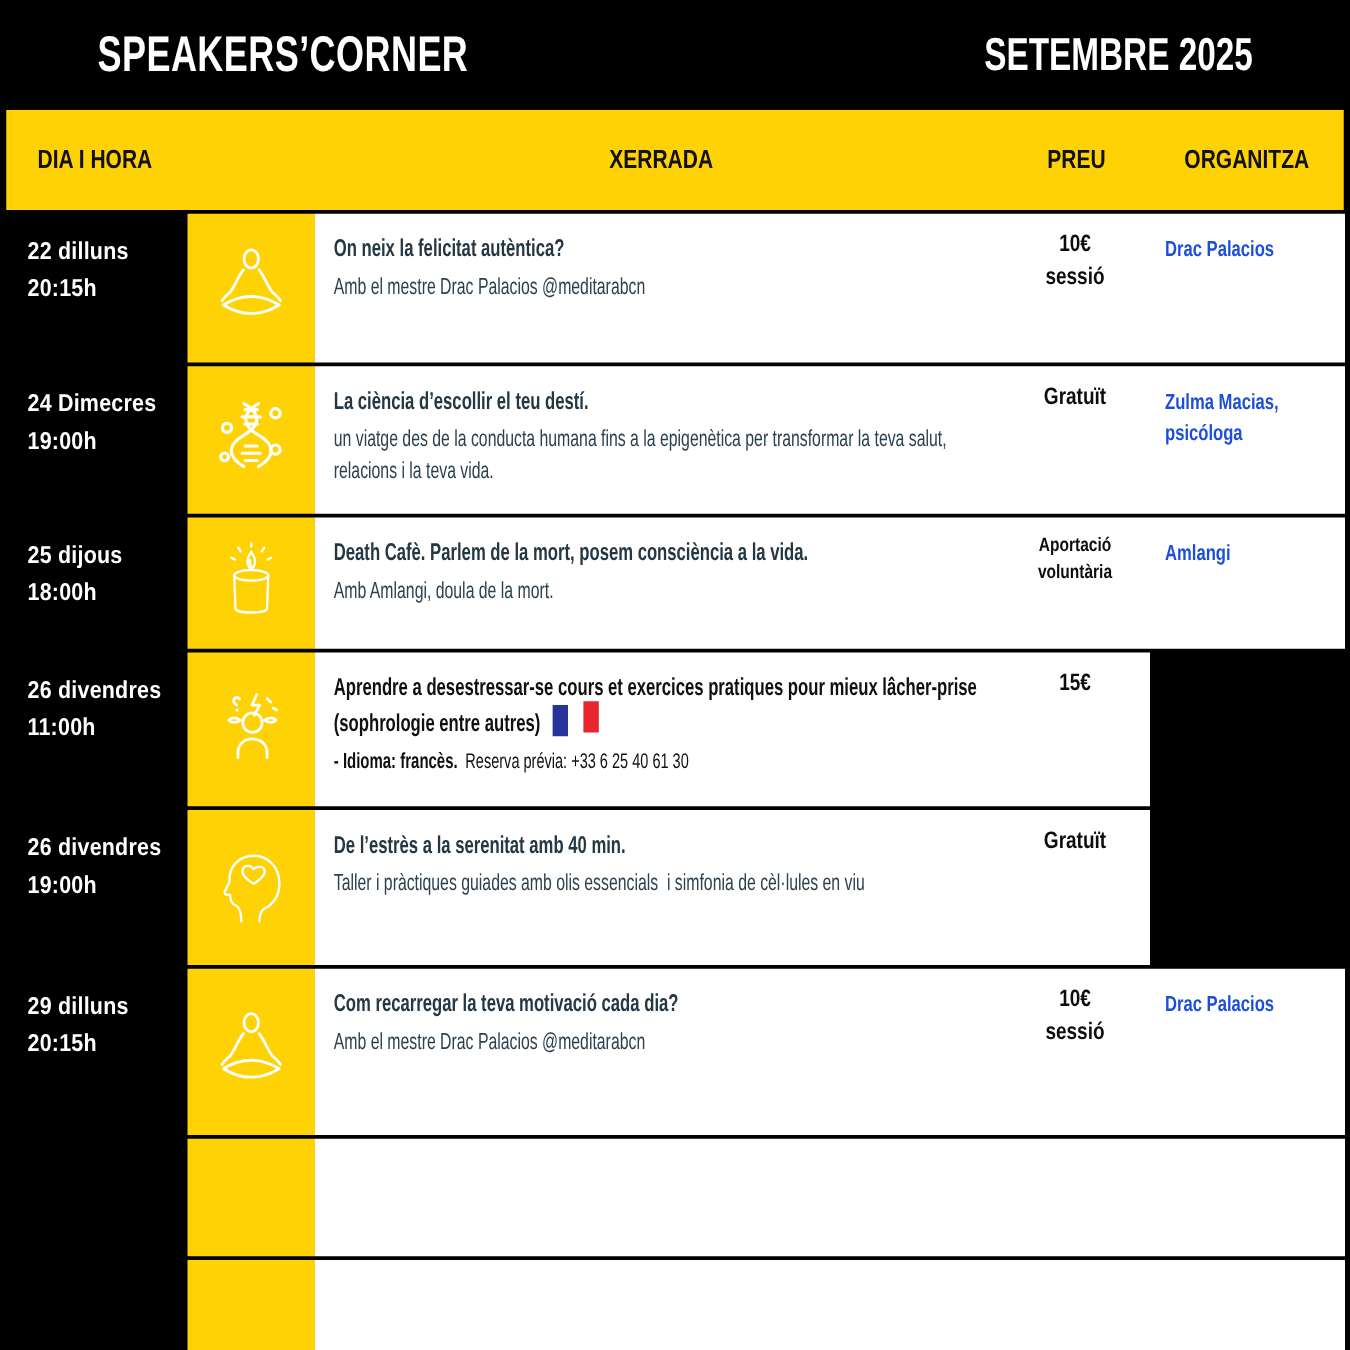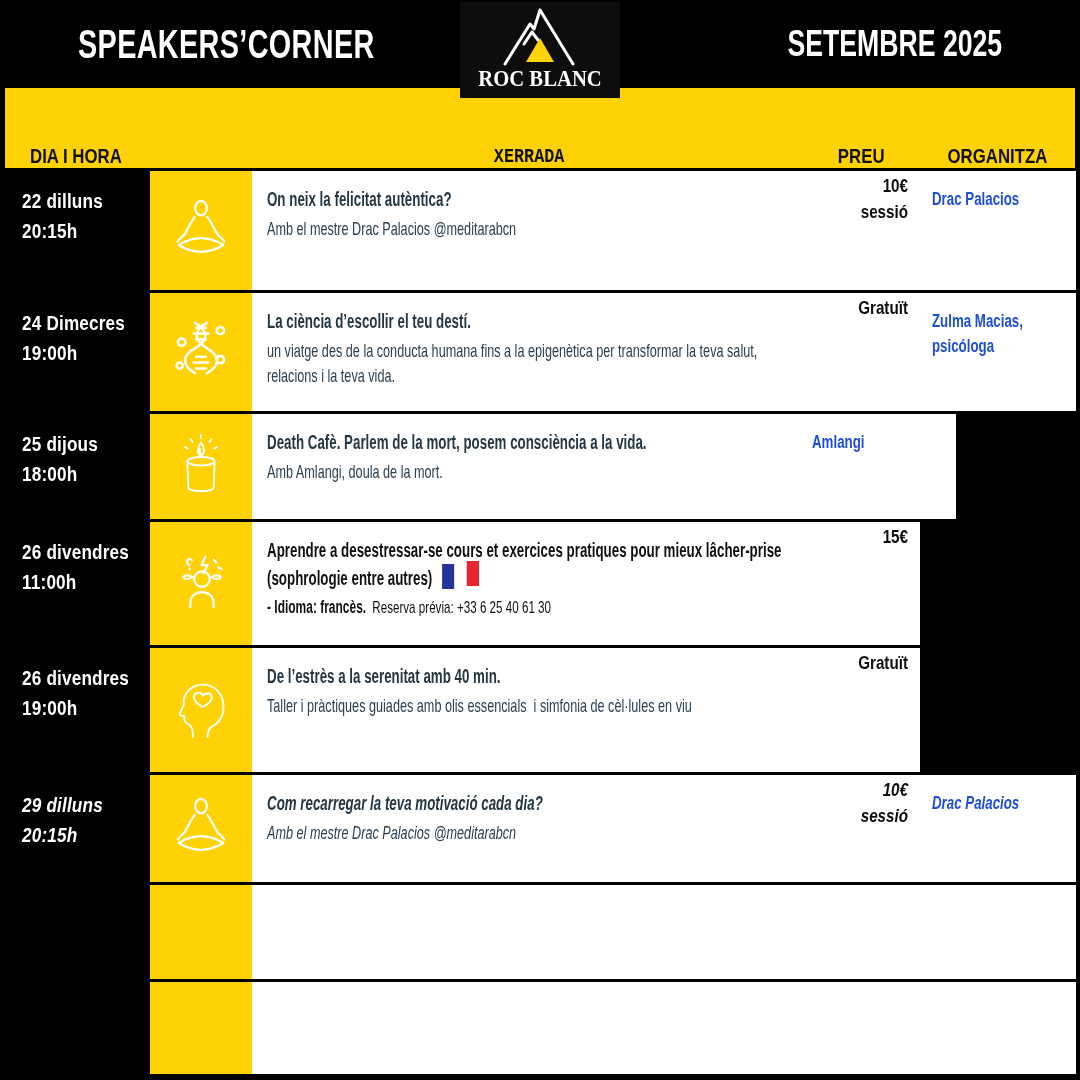--- a/index.html
+++ b/index.html
@@ -12,77 +12,65 @@
                white-space:nowrap;transform:scaleX(.72);transform-origin:left center;}
   .period{margin-left:auto;margin-right:78px;color:#fff;font-weight:bold;font-size:37px;
           white-space:nowrap;transform:scaleX(.72);transform-origin:right center;}
   .logo{position:absolute;left:50%;top:2px;transform:translateX(-50%);width:160px;height:96px;
         background:#0d0d0d;text-align:center;}
   .logo svg{display:block;margin:0 auto;}
   .logo-text{font-family:"Liberation Serif", serif;font-weight:bold;color:#fff;font-size:23px;
              line-height:1;margin-top:-1px;transform:scaleX(.9);transform-origin:center top;white-space:nowrap;}
 
   
-  .col-band{height:80px;margin:0 5px;background:#ffd205;display:flex;align-items:flex-end;color:#111;}
+  .col-band{height:80px;margin:0 5px;background:#ffd205;display:flex;align-items:center;color:#111;}
   .band-col{box-sizing:border-box;font-weight:bold;font-size:21px;white-space:nowrap;}
   .bc-dia{width:252px;padding-left:25px;}
   .bc-dia span{display:inline-block;transform:scaleX(.8);transform-origin:left center;}
-  .bc-xer{width:548px;text-align:center;font-family:Liberation Mono, monospace;}
+  .bc-xer{width:548px;text-align:center;}
   .bc-preu{width:120px;text-align:center;}
   .bc-org{width:155px;text-align:center;}
   .band-col.center span{display:inline-block;transform:scaleX(.8);transform-origin:center center;}
 
   
   .rows{background:#000;}
   .row{display:flex;width:1080px;box-sizing:border-box;border-top:3px solid #000;border-right:4px solid #000;}
   .cell{box-sizing:border-box;}
   .cell-date{width:150px;background:#000;color:#fff;padding:15px 0 0 22px;}
   .date-inner{width:190px;transform:scaleX(.88);transform-origin:left top;
               font-weight:bold;font-size:19.5px;line-height:30px;letter-spacing:.2px;}
   .cell-icon{width:102px;background:#ffd205;display:flex;align-items:center;justify-content:center;}
   .cell-talk{width:548px;background:#fff;padding:15px 0 0 15px;}
   .talk-inner{width:780px;transform:scaleX(.684);transform-origin:left top;}
   .title{font-weight:bold;font-size:19.5px;line-height:27px;color:#243743;}
   .desc{font-size:18.5px;line-height:25px;color:#2c4150;margin-top:3px;white-space:pre-wrap;}
   .note{font-size:17px;color:#101010;margin-top:5px;}
   .note b{font-size:17.5px;}
   .note .note-reg{margin-left:9px;font-weight:normal;}
-  .cell-price{width:120px;background:#fff;padding-top:2px;text-align:right;color:#0d0d0d;}
+  .cell-price{width:120px;background:#fff;padding-top:12px;text-align:center;color:#0d0d0d;}
   .price-inner{transform:scaleX(.8);transform-origin:center top;font-weight:bold;font-size:19px;line-height:26px;}
   .price-small .price-inner{font-size:15.5px;line-height:21px;}
   .cell-org{width:156px;background:#fff;padding:16px 0 0 12px;color:#1d4ed8;}
   .org-inner{width:190px;transform:scaleX(.76);transform-origin:left top;
              font-weight:bold;font-size:17.5px;line-height:25px;}
 
   
   .flag{display:inline-flex;margin-left:14px;vertical-align:-4px;}
   .flag span{display:block;width:18px;height:25px;}
   .flag .fb{background:#26339b;}
   .flag .fw{background:#ffffff;}
   .flag .fr{background:#e8262e;transform:translateY(-3px);}
 </style>
 </head>
 <body>
 
 <div class="page">
 
   <div class="top-header">
     <div class="brand-title">SPEAKERS’CORNER</div>
-    <div class="logo">
-      <span>
-        <svg width="120" height="66" viewBox="0 0 120 66">
-          <g fill="none" stroke="#fff" stroke-width="3" stroke-linejoin="round" stroke-linecap="round">
-            <path d="M25 62 L50 22 L54 27 L60 8 L93 62"></path>
-            <path d="M44 42 L52 30 L58 38"></path>
-          </g>
-          <path d="M60 36 L46 60 L74 60 Z" fill="#ffd205"></path>
-        </svg>
-      </span>
-      <div class="logo-text">ROC BLANC</div>
-    </div>
     <div class="period">SETEMBRE 2025</div>
   </div>
 
   <div class="col-band">
     <div class="band-col bc-dia"><span>DIA I HORA</span></div>
     <div class="band-col bc-xer center"><span>XERRADA</span></div>
     <div class="band-col bc-preu center"><span>PREU</span></div>
     <div class="band-col bc-org center"><span>ORGANITZA</span></div>
   </div>
 
@@ -177,20 +165,26 @@
               </g>
             </svg></span>
     </div>
     <div class="cell cell-talk">
       <div class="talk-inner">
         <div class="title"><span class="title-text">Death Cafè. Parlem de la mort, posem consciència a la vida.</span></div>
         <div class="desc">Amb Amlangi, doula de la mort.</div>
 
       </div>
     </div>
+    <div class="cell cell-price price-small">
+      <div class="price-inner">
+            <div>Aportació</div>
+            <div>voluntària</div>
+          </div>
+    </div>
     <div class="cell cell-org">
       <div class="org-inner">Amlangi</div>
     </div>
   </div>
 
   <div class="row" style="height: 126px;">
     <div class="cell cell-date">
       <div class="date-inner">
         <div class="day">26 divendres</div>
         <div class="time">11:00h</div>
@@ -249,21 +243,21 @@
 
       </div>
     </div>
     <div class="cell cell-price">
       <div class="price-inner">
             <div>Gratuït</div>
           </div>
     </div>
   </div>
 
-  <div class="row" style="height: 110px; font-style: italic;">
+  <div class="row" style="height: 136px;">
     <div class="cell cell-date">
       <div class="date-inner">
         <div class="day">29 dilluns</div>
         <div class="time">20:15h</div>
       </div>
     </div>
     <div class="cell cell-icon">
       <span class="icon-holder"><svg width="62" height="62" viewBox="0 0 64 64">
               <g fill="none" stroke="#fff" stroke-width="2.3" stroke-linecap="round" stroke-linejoin="round">
                 <ellipse cx="32" cy="10.5" rx="6" ry="7.5"></ellipse>

